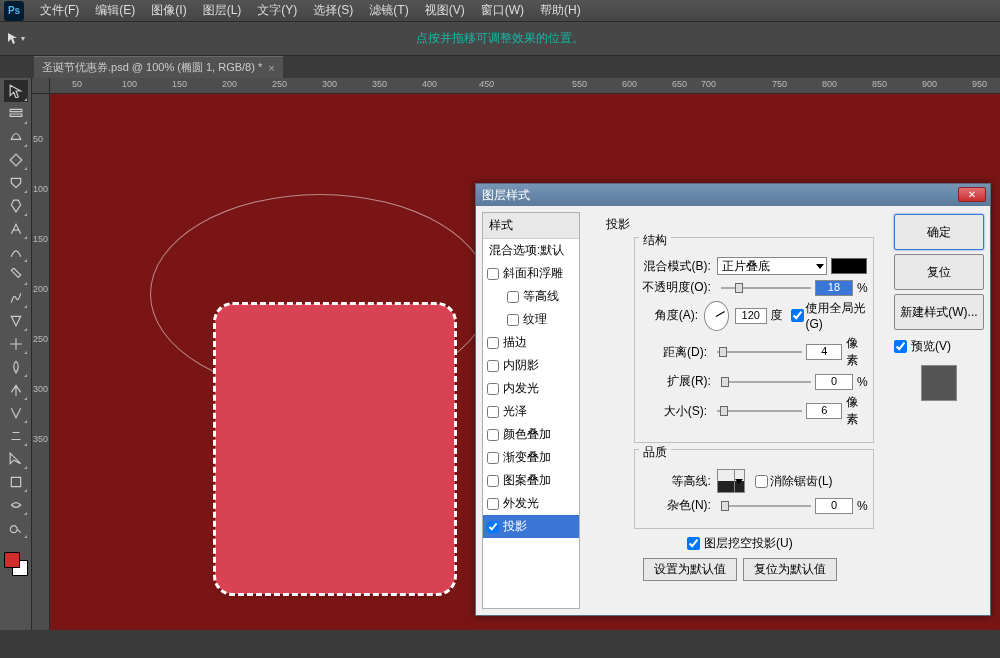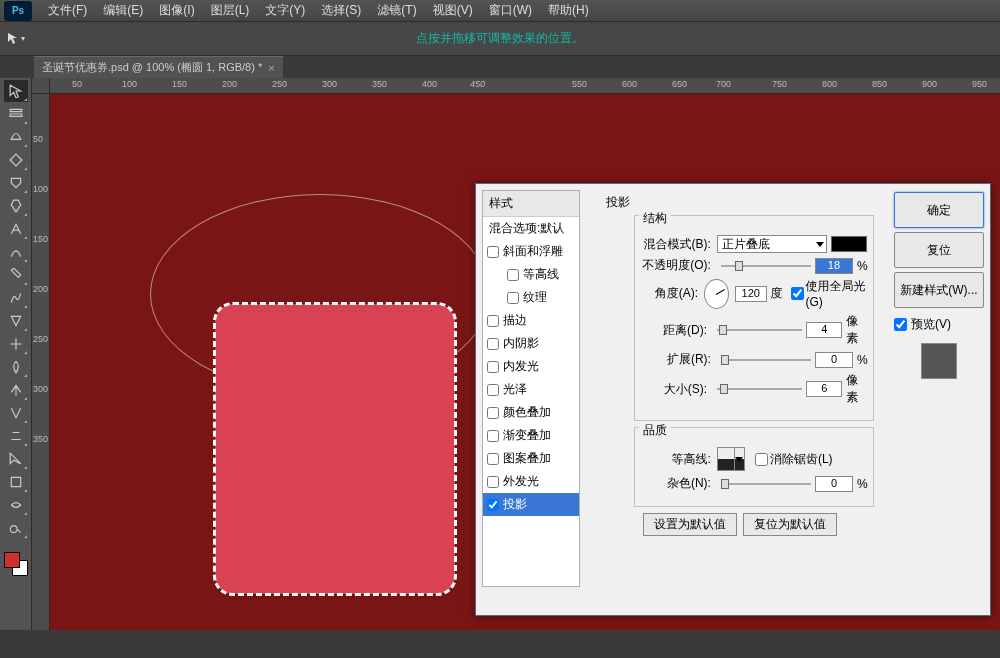--- a/index.html
+++ b/index.html
@@ -1,20 +1,20 @@
 <!DOCTYPE html>
 <html><head>
 <meta charset="utf-8">
 <style>
 * { box-sizing: border-box; margin: 0; padding: 0; font-family: "Microsoft YaHei", sans-serif; }
 body { background: #525252; width: 1000px; height: 658px; overflow: hidden; position: relative; font-size: 11px; color: #ddd; }
 
 
 .menubar { background: linear-gradient(to bottom, #535353, #454545); height: 22px; display: flex; align-items: center; padding-left: 4px; border-bottom: 1px solid #2a2a2a; }
-.ps-logo { width: 28px; height: 20px; background: #001d33; border-radius: 3px; display: flex; align-items: center; justify-content: center; color: #4fb7e8; font-weight: bold; font-size: 10px; margin-right: 8px; }
+.ps-logo { width: 20px; height: 20px; background: #001d33; border-radius: 3px; display: flex; align-items: center; justify-content: center; color: #4fb7e8; font-weight: bold; font-size: 10px; margin-right: 8px; }
 .menu-item { padding: 2px 8px; font-size: 12px; cursor: default; }
 
 
 .optionsbar { background: #474747; height: 34px; display: flex; align-items: center; border-bottom: 1px solid #2a2a2a; padding-left: 6px; position: relative; }
 .move-tool-icon { width: 20px; height: 16px; display: flex; align-items: center; justify-content: center; }
 .options-hint { position: absolute; left: 50%; transform: translateX(-50%); color: #14b8a6; font-size: 12px; }
 
 
 .doctab-row { background: #3a3a3a; height: 22px; display: flex; align-items: flex-end; padding-left: 34px; }
 .doctab { background: #525252; padding: 3px 8px; font-size: 11px; color: #ccc; display: flex; align-items: center; gap: 6px; border-top: 1px solid #6a6a6a; }
@@ -260,26 +260,26 @@
     <div class="ruler-corner"></div>
     <div class="ruler-h" id="ruler-h">
         <span class="rtick" style="left: 22px;">50</span>
         <span class="rtick" style="left: 72px;">100</span>
         <span class="rtick" style="left: 122px;">150</span>
         <span class="rtick" style="left: 172px;">200</span>
         <span class="rtick" style="left: 222px;">250</span>
         <span class="rtick" style="left: 272px;">300</span>
         <span class="rtick" style="left: 322px;">350</span>
         <span class="rtick" style="left: 372px;">400</span>
-        <span class="rtick" style="left: 420px; font-style: italic;">450</span>
+        <span class="rtick" style="left: 429px; font-style: italic;">450</span>
         <span class="rtick" style="left: 448px; margin-top: 34px;">500</span>
         <span class="rtick" style="left: 522px;">550</span>
         <span class="rtick" style="left: 572px;">600</span>
         <span class="rtick" style="left: 622px;">650</span>
-        <span class="rtick" style="left: 666px;">700</span>
+        <span class="rtick" style="left: 651px;">700</span>
         <span class="rtick" style="left: 722px;">750</span>
         <span class="rtick" style="left: 772px;">800</span>
         <span class="rtick" style="left: 822px;">850</span>
         <span class="rtick" style="left: 872px;">900</span>
         <span class="rtick" style="left: 922px;">950</span>
       </div>
     <div class="ruler-v" id="ruler-v">
         <span class="rvtick" style="top: 40px;">50</span>
         <span class="rvtick" style="top: 90px;">100</span>
         <span class="rvtick" style="top: 140px;">150</span>
@@ -293,20 +293,24 @@
       <div class="red-rect">
         <div class="stripe-border"></div>
       </div>
     </div>
   </div>
 </div>
 
 <div class="bottom-fill"></div>
 
 <div class="dialog">
+  <div class="dialog-title">
+    <span>图层样式</span>
+    <div class="dialog-close">✕</div>
+  </div>
   <div class="dialog-body">
 
     <div class="styles-col">
       <div class="styles-header">样式</div>
       <div class="style-row blend">
         <span>混合选项:默认</span>
       </div>
       <div id="styles-list">
           <div class="style-row">
             <input type="checkbox" style="">
@@ -439,20 +443,24 @@
             <span class="form-label">杂色(N):</span>
             <div class="slider-track">
                 <div class="slider-thumb" style="left:0"></div>
               </div>
             <div class="num-input">0</div>
             <span class="unit">%</span>
           </div>
         </div>
       </div>
 
+      <div class="form-row" style="justify-content:center">
+        <input type="checkbox" checked="" style="">
+        <span style="margin-left:4px">图层挖空投影(U)</span>
+      </div>
       <div class="reset-buttons">
         <div class="small-btn">设置为默认值</div>
         <div class="small-btn">复位为默认值</div>
       </div>
     </div>
 
     <div class="actions-col">
       <div class="act-btn primary">确定</div>
       <div class="act-btn">复位</div>
       <div class="act-btn">新建样式(W)...</div>

